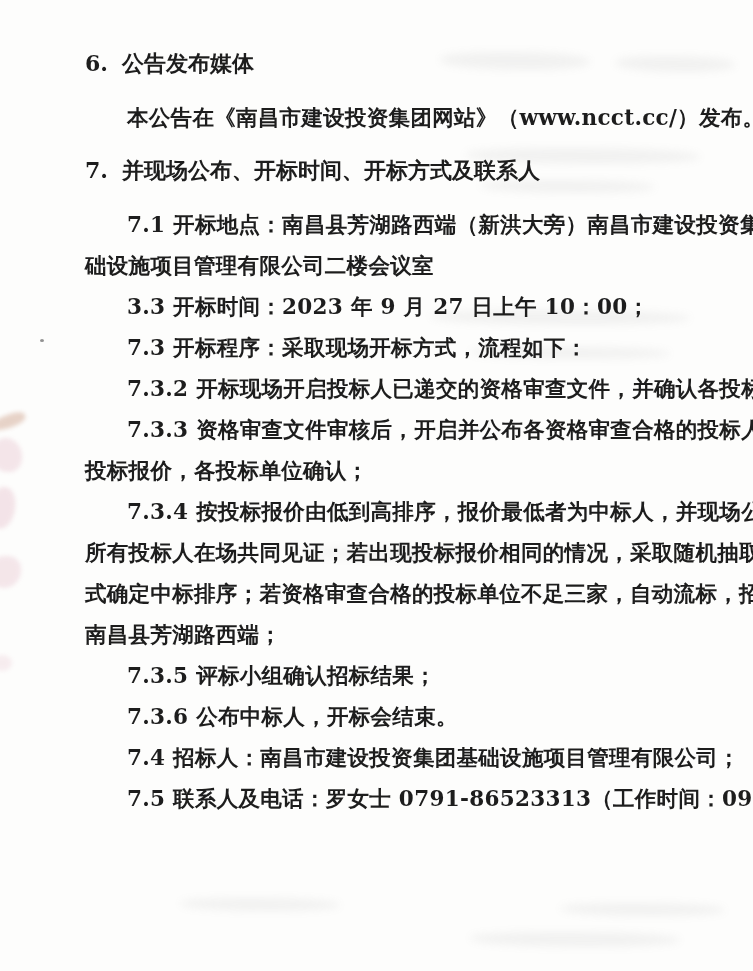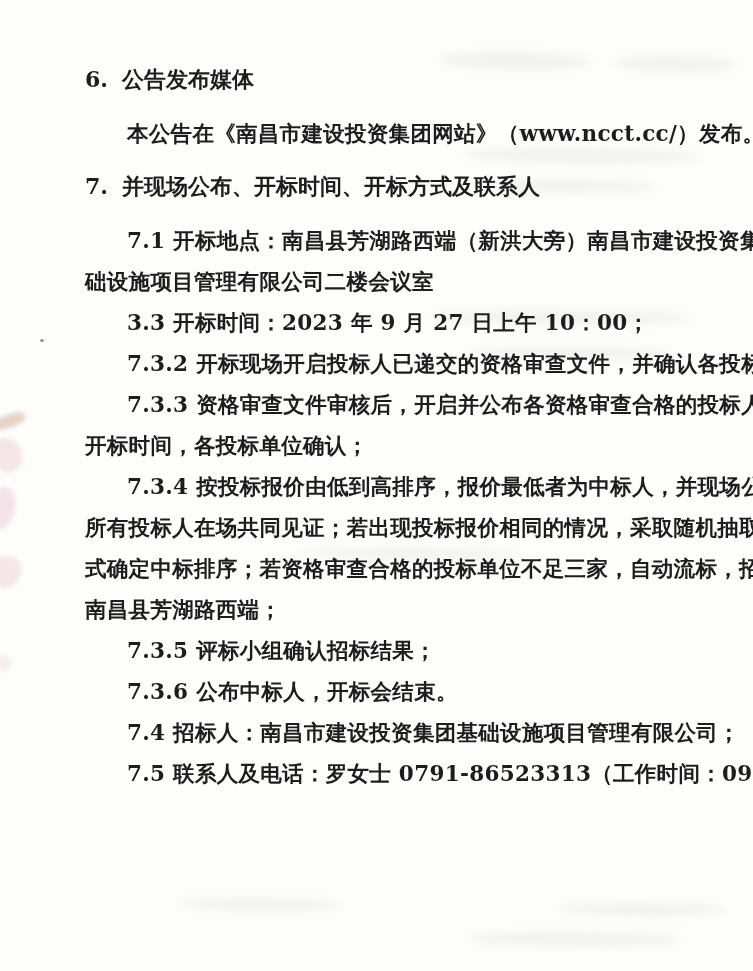--- a/index.html
+++ b/index.html
@@ -22,21 +22,21 @@
     padding: 43px 41px 0 85px;
   }
   .heading {
     margin: 12px 0 13px 0;
     height: 41px;
     line-height: 41px;
     font-size: 22px;
     font-weight: 700;
     white-space: nowrap;
   }
-  .heading.first-heading { margin-top: 16px; }
+  .heading.first-heading { margin-top: 0; }
   .h-num {
     display: inline-block;
     min-width: 21px;
     margin-right: 14px;
   }
   .para { margin: 0; }
   .line {
     height: 41px;
     line-height: 41px;
     font-size: 21.5px;
@@ -110,29 +110,32 @@
 
     <div class="para">
       <div class="line first">7.1 开标地点：南昌县芳湖路西端（新洪大旁）南昌市建设投资集团基</div>
       <div class="line">础设施项目管理有限公司二楼会议室</div>
     </div>
 
     <div class="para">
       <div class="line first">3.3 开标时间：2023 年 9 月 27 日上午 10：00；</div>
     </div>
 
+    <div class="para">
+      <div class="line first">7.3 开标程序：采取现场开标方式，流程如下：</div>
+    </div>
 
 
     <div class="para">
       <div class="line first">7.3.2 开标现场开启投标人已递交的资格审查文件，并确认各投标单</div>
     </div>
 
     <div class="para">
       <div class="line first">7.3.3 资格审查文件审核后，开启并公布各资格审查合格的投标人的</div>
-      <div class="line">开标时间，各投标单位确认；</div>
+      <div class="line">投标报价，各投标单位确认；</div>
     </div>
 
     <div class="para">
       <div class="line first">7.3.4 按投标报价由低到高排序，报价最低者为中标人，并现场公布，</div>
       <div class="line">所有投标人在场共同见证；若出现投标报价相同的情况，采取随机抽取方</div>
       <div class="line">式确定中标排序；若资格审查合格的投标单位不足三家，自动流标，招标</div>
       <div class="line">南昌县芳湖路西端；</div>
     </div>
 
     <div class="para">

